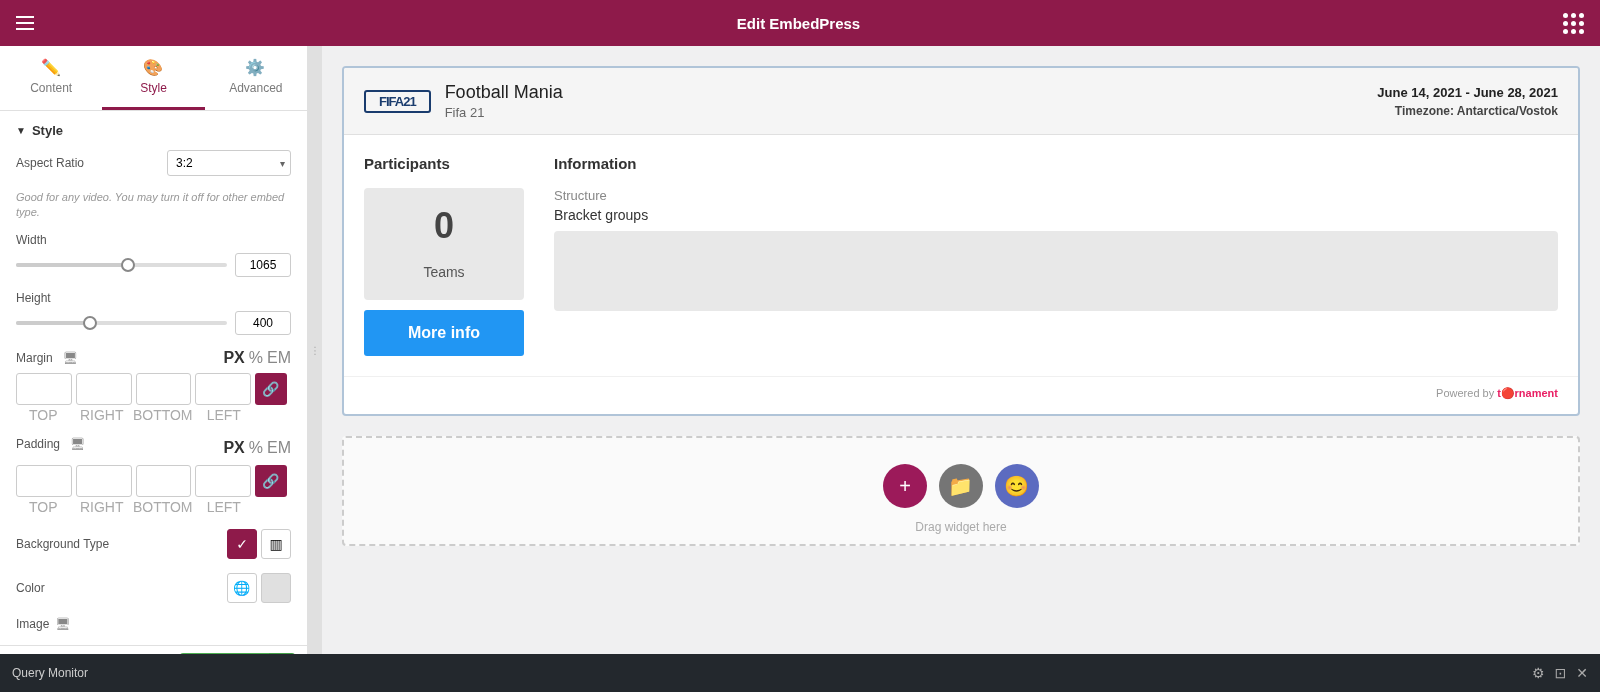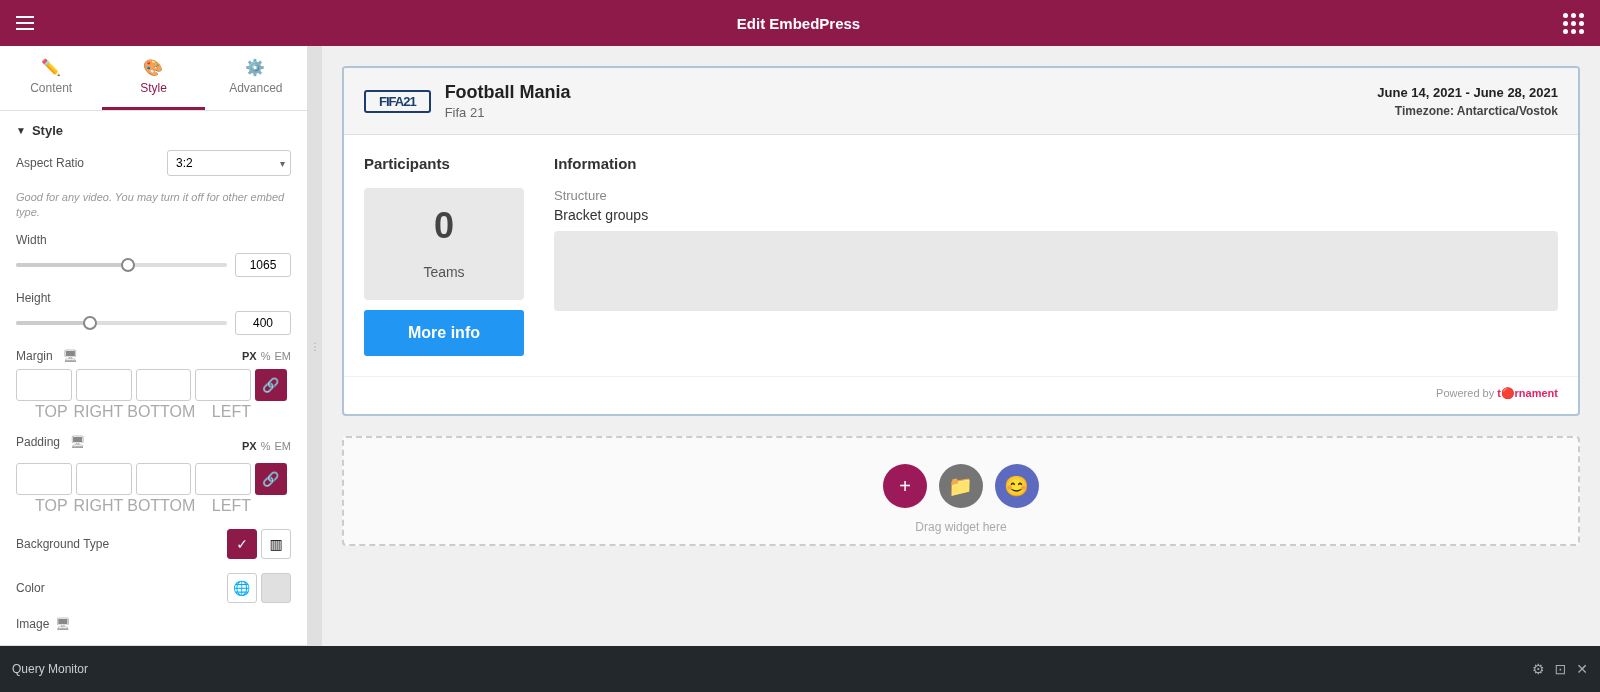--- a/index.html
+++ b/index.html
@@ -162,21 +162,21 @@
       border-radius: 3px;
       font-size: 12px;
       text-align: center;
     }
 
     
     .spacing-section { margin-bottom: 14px; }
     .spacing-units {
       display: flex;
       gap: 4px;
-      font-size: 11px;
+      font-size: 16px;
       color: #888;
     }
     .spacing-unit { cursor: pointer; }
     .spacing-unit.active { color: #333; font-weight: 600; }
     .spacing-grid {
       display: grid;
       grid-template-columns: 1fr 1fr 1fr 1fr 36px;
       gap: 4px;
       margin-top: 6px;
     }
@@ -201,23 +201,23 @@
       color: white;
       font-size: 14px;
     }
     .spacing-labels {
       display: grid;
       grid-template-columns: 1fr 1fr 1fr 1fr 36px;
       gap: 4px;
       margin-top: 2px;
     }
     .spacing-lbl {
-      font-size: 16px;
+      font-size: 14px;
       color: #aaa;
-      text-align: right;
+      text-align: center;
     }
 
     
     .bg-type-row {
       display: flex;
       align-items: center;
       justify-content: space-between;
       margin-bottom: 14px;
     }
     .bg-type-buttons { display: flex; gap: 4px; }
@@ -332,21 +332,21 @@
     .embed-title-group { display: flex; align-items: center; gap: 14px; }
     .fifa-logo {
       font-size: 13px;
       font-weight: 900;
       color: #1a3c6e;
       letter-spacing: -1px;
       border: 2px solid #1a3c6e;
       padding: 2px 13px;
       border-radius: 3px;
     }
-    .embed-title h2 { font-size: 18px; font-weight: 700; color: #222; }
+    .embed-title h2 { font-size: 18px; font-weight: 400; color: #222; }
     .embed-title p { font-size: 13px; color: #666; margin-top: 2px; }
     .embed-dates { text-align: right; }
     .embed-dates p { font-size: 13px; color: #222; font-weight: 600; }
     .embed-dates .tz { font-size: 12px; color: #444; font-weight: 700; margin-top: 4px; }
 
     
     .embed-body { padding: 20px; }
     .embed-columns { display: flex; gap: 30px; }
     .embed-col-participants { min-width: 160px; }
     .embed-col-info { flex: 1; }
@@ -447,21 +447,21 @@
       color: #aaa;
       font-size: 10px;
     }
 
     
     .query-monitor-bar {
       background: #23282d;
       color: #ccc;
       font-size: 12px;
       padding: 0 12px;
-      height: 46px;
+      height: 38px;
       display: flex;
       align-items: center;
       justify-content: space-between;
       flex-shrink: 0;
     }
     .qm-icons { display: flex; gap: 10px; color: #aaa; font-size: 14px; }
 
     .spacing-header-row {
       display: flex;
       justify-content: space-between;

